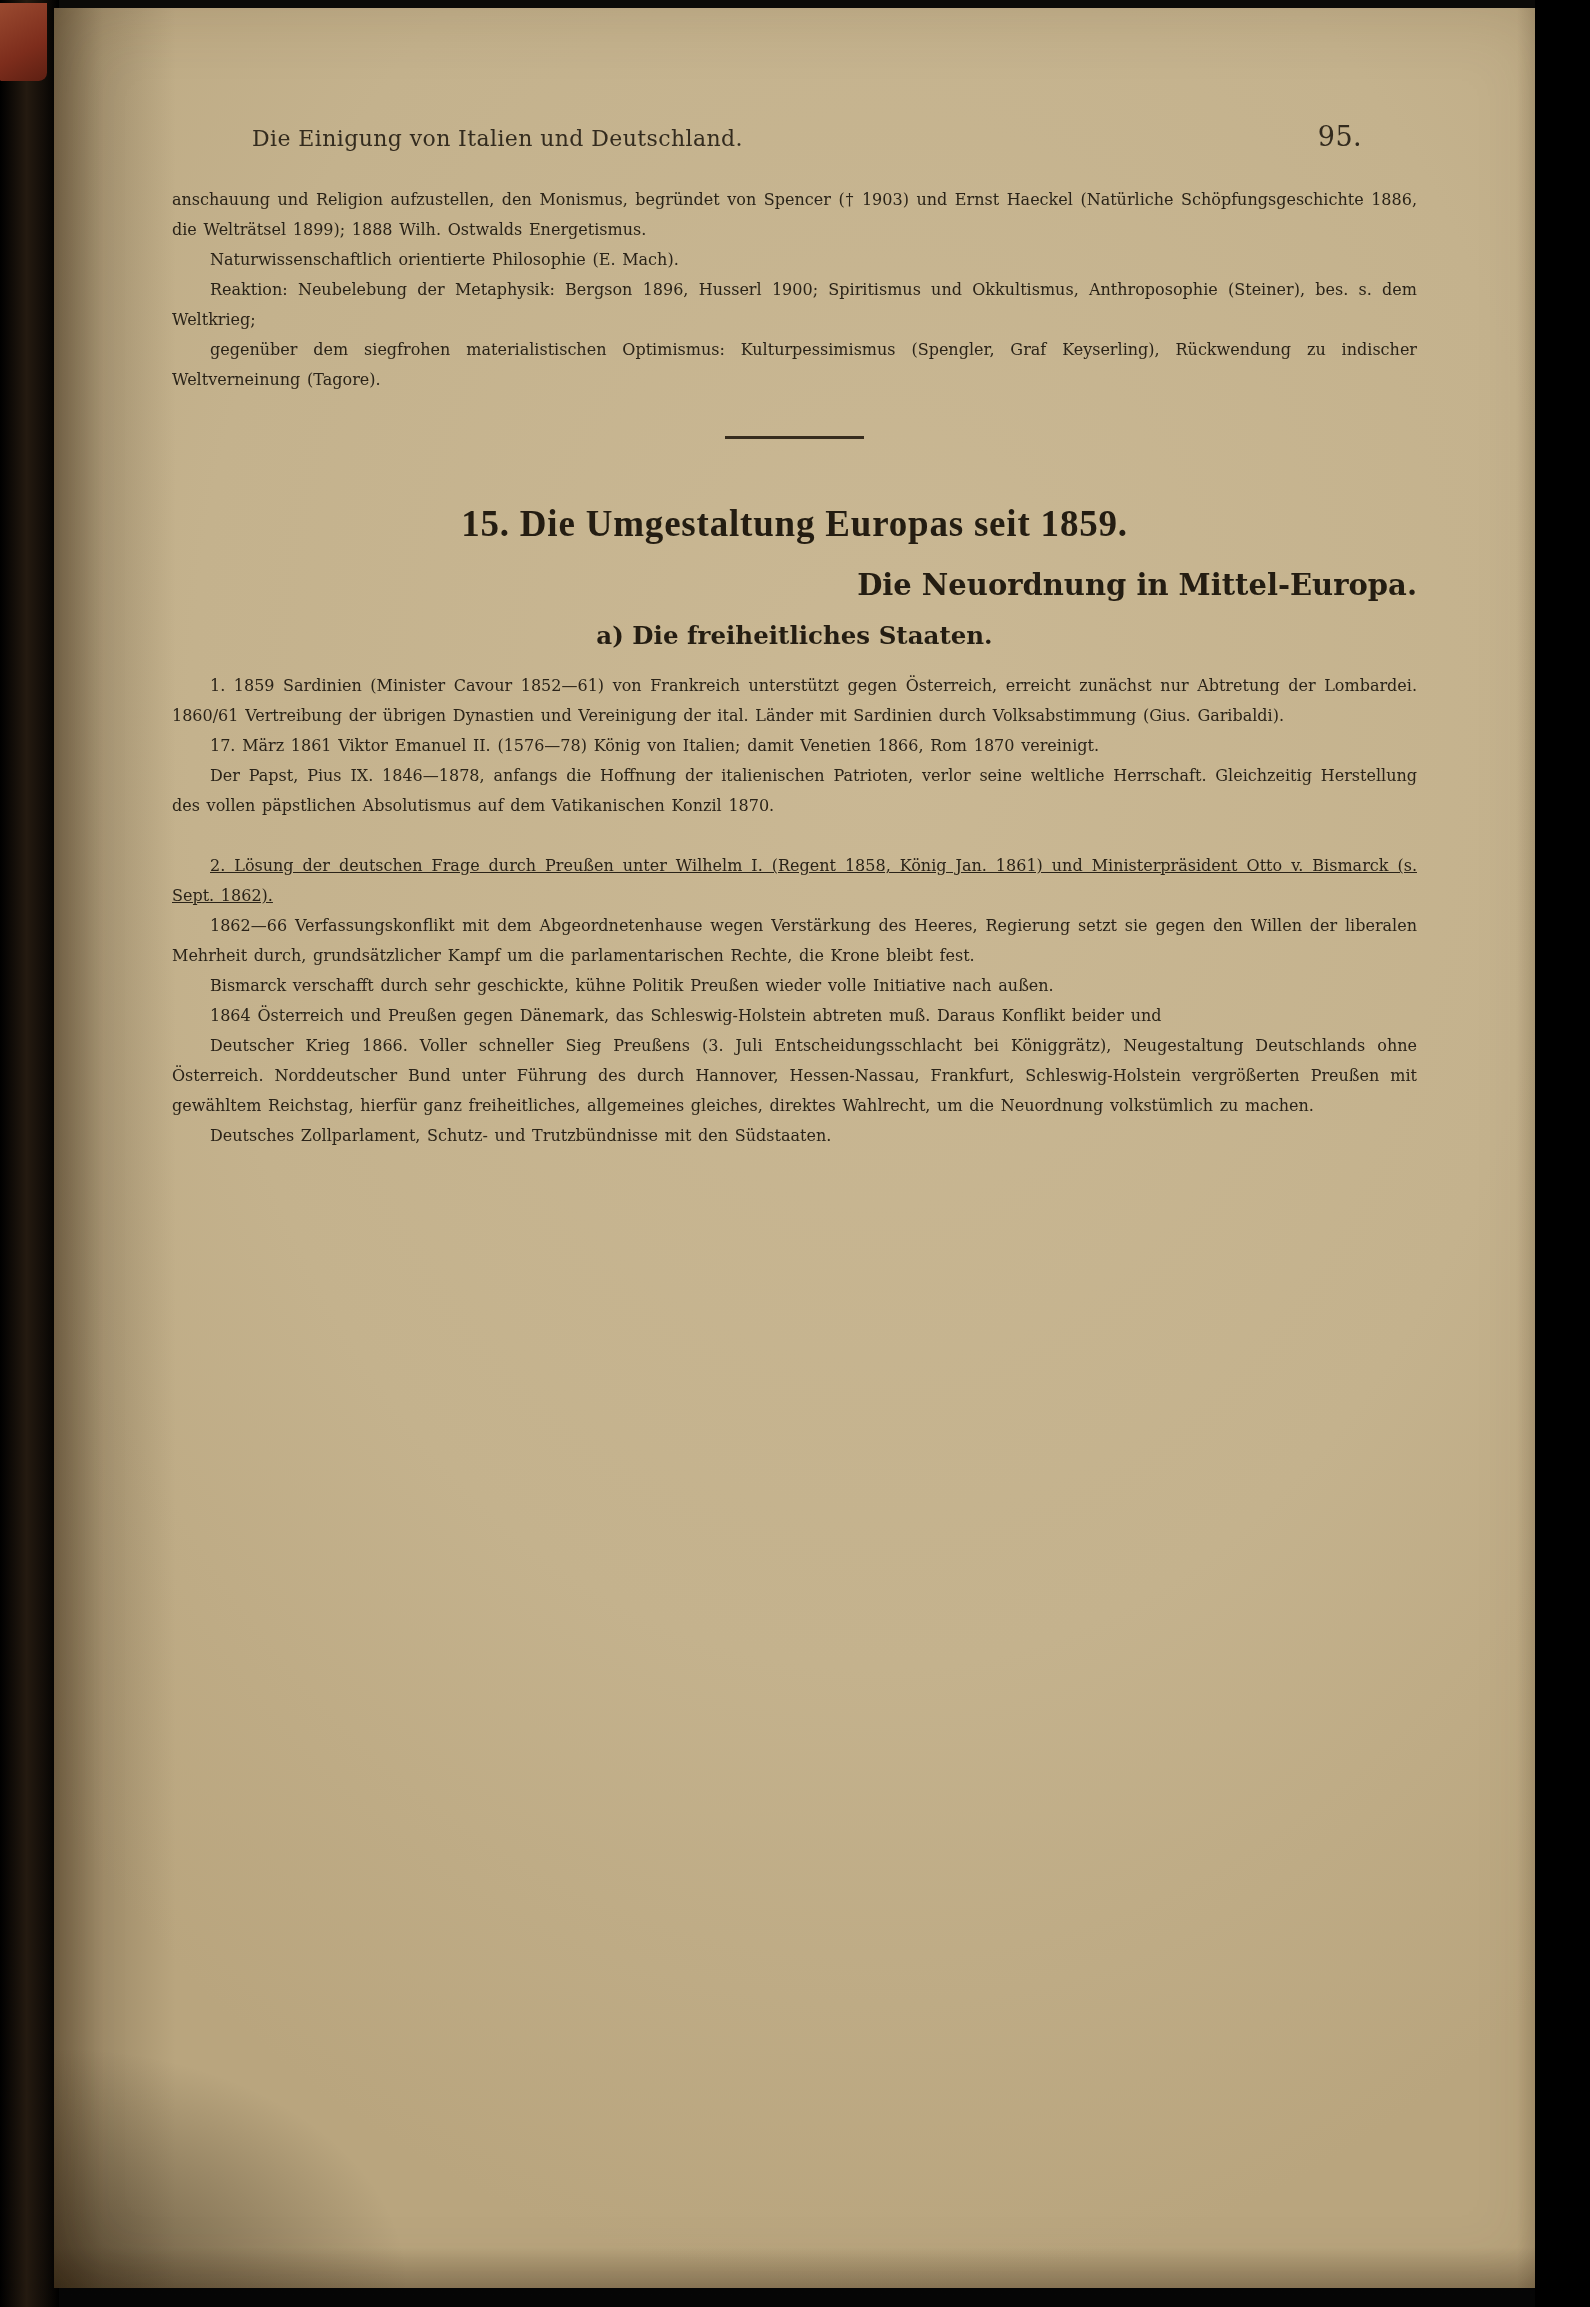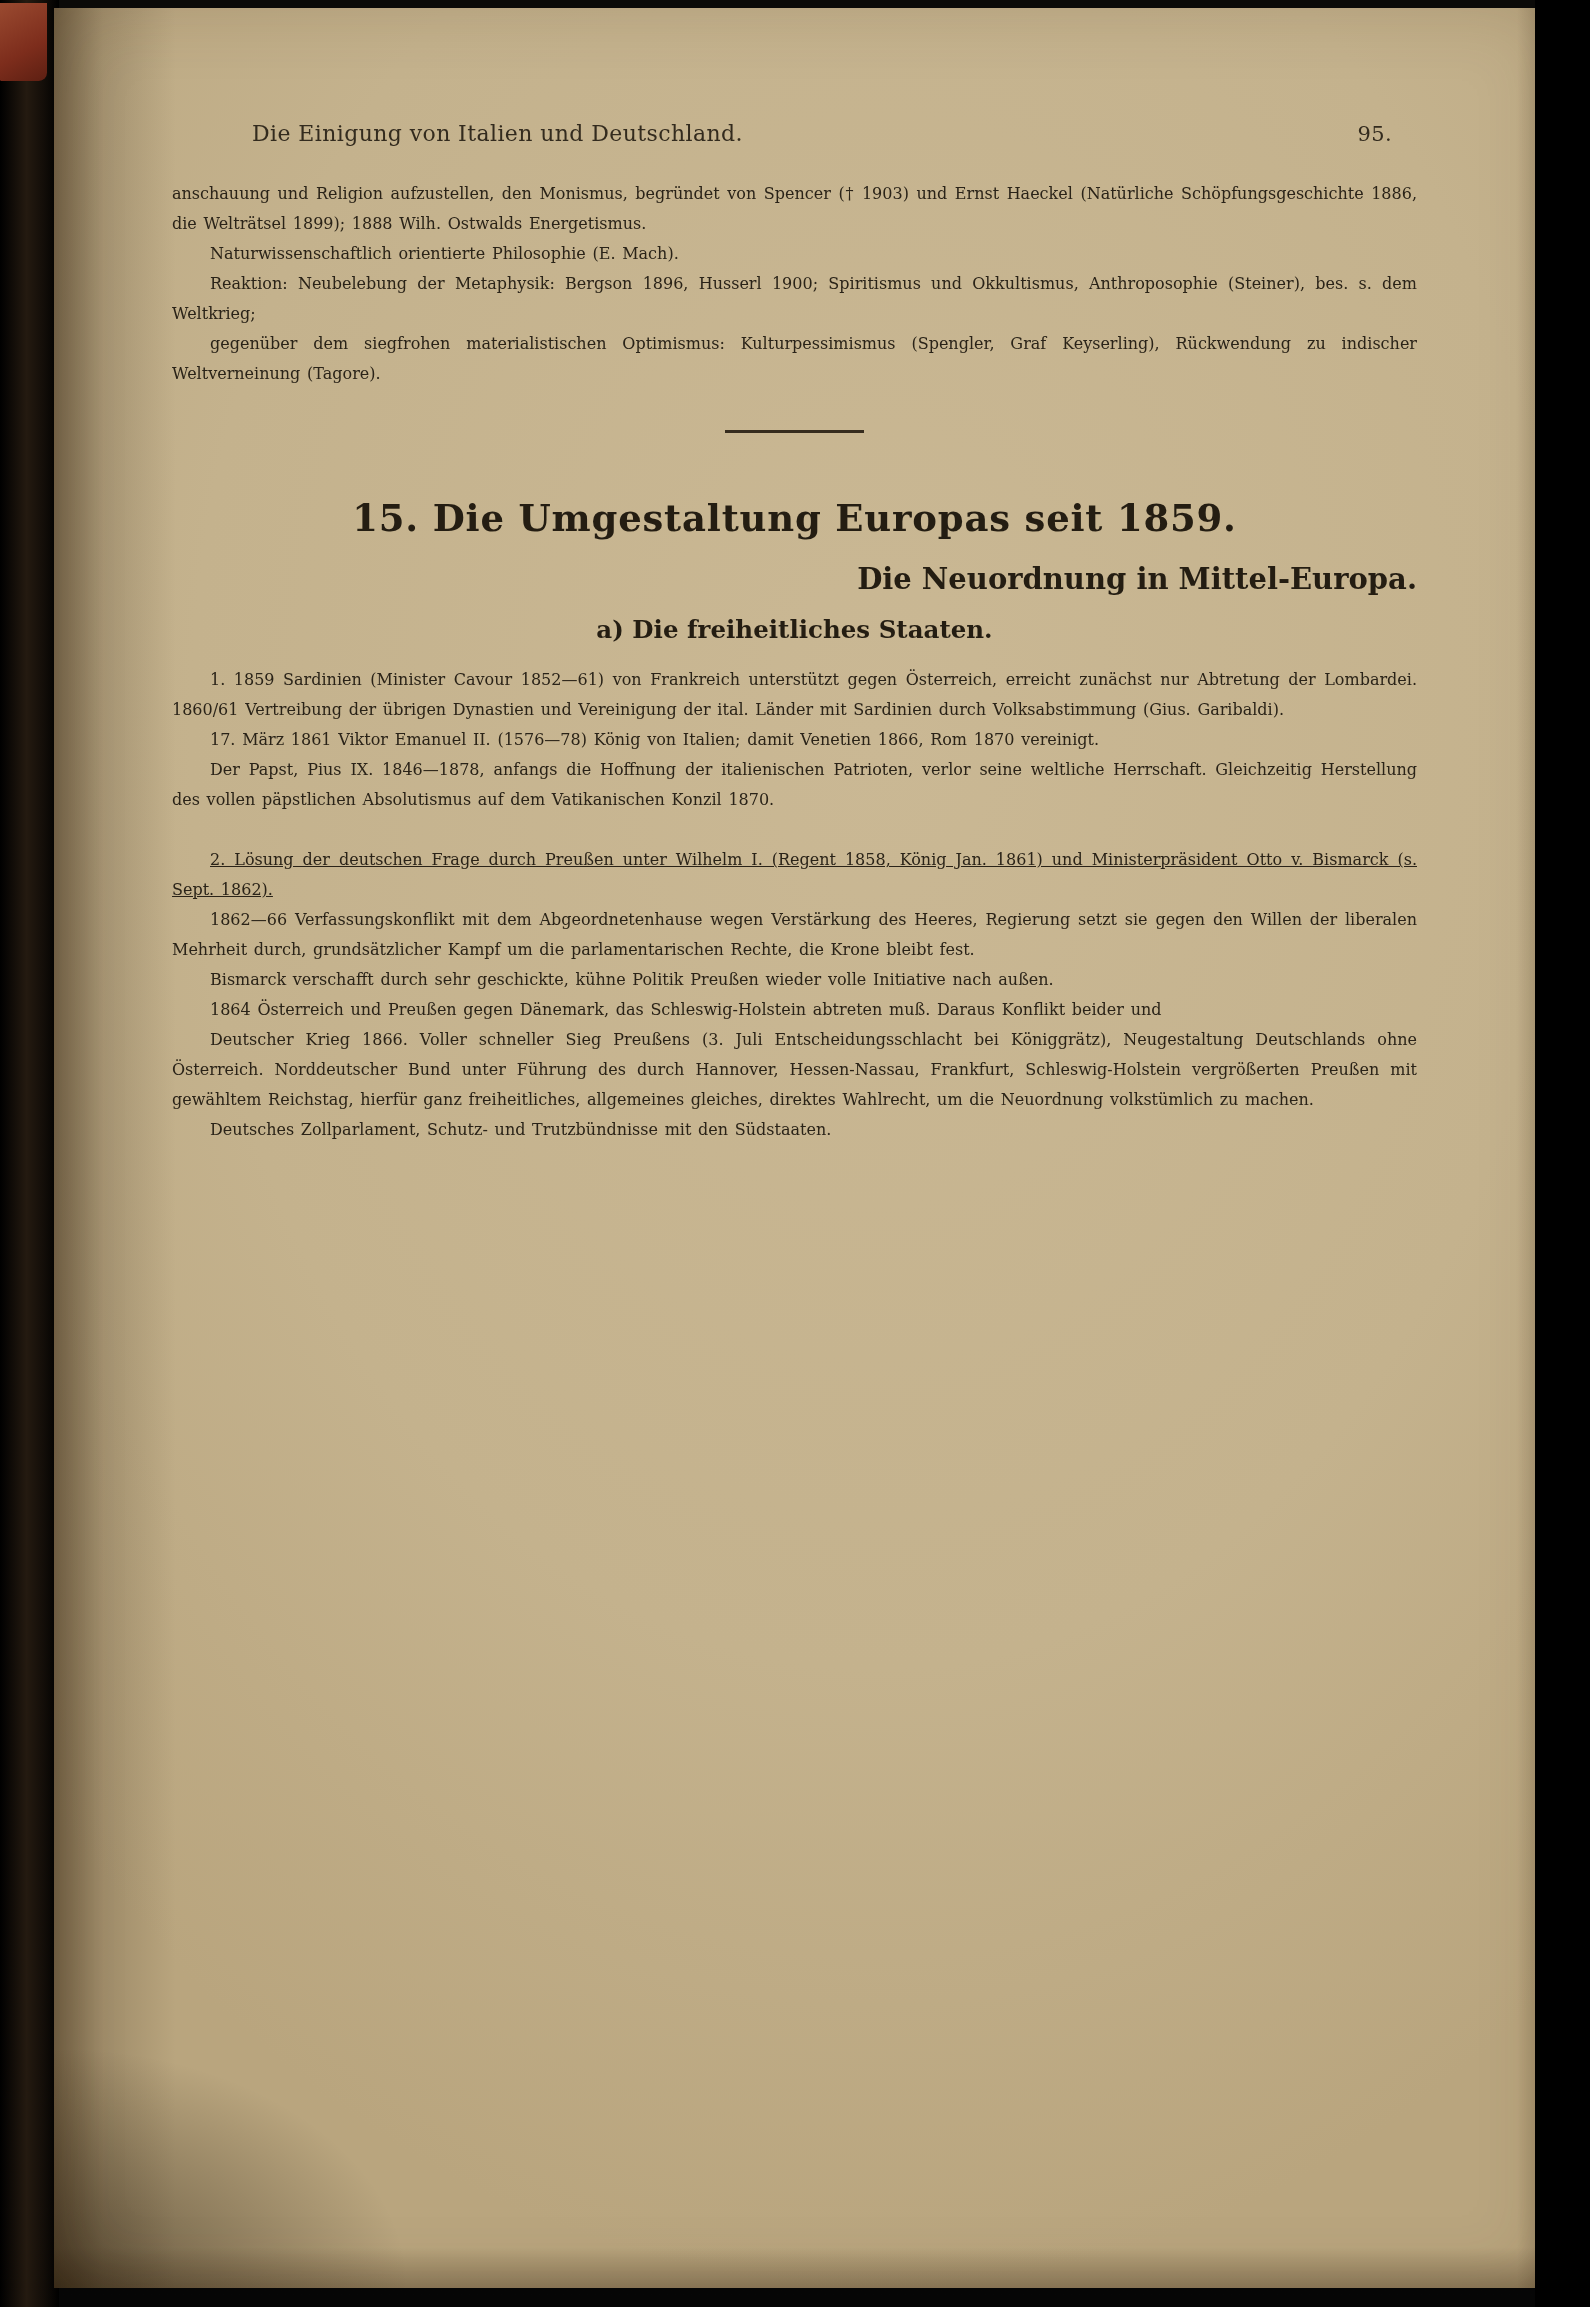--- a/index.html
+++ b/index.html
@@ -48,21 +48,21 @@
   }
   .running-head {
     display: flex;
     align-items: baseline;
     margin-top: 113px;
     font-size: 22px;
     letter-spacing: 0.4px;
     color: #332b1e;
   }
   .rh-title { margin-left: 80px; }
-  .rh-page { margin-left: auto; margin-right: 25px; font-size: 21px; }
+  .rh-page { margin-left: auto; margin-right: 55px; font-size: 27px; }
   p.body {
     margin: 0;
     font-size: 16px;
     line-height: 30px;
     text-align: justify;
     text-indent: 38px;
     word-spacing: 1.6px;
   }
   p.first { margin-top: 33px; }
   p.no-indent { text-indent: 0; }
@@ -74,20 +74,21 @@
     background: #362c1e;
   }
   h1.heading {
     margin: 64px 0 0;
     font-size: 37px;
     line-height: 42px;
     text-align: center;
     letter-spacing: 0.8px;
     font-weight: bold;
     color: #241d12;
+    font-family: Liberation Serif, serif;
   }
   h2.subheading {
     margin: 23px 0 0;
     font-size: 29px;
     text-align: right;
     font-weight: bold;
     color: #241d12;
   }
   h3.subsubheading {
     margin: 19.6px 0 0;

